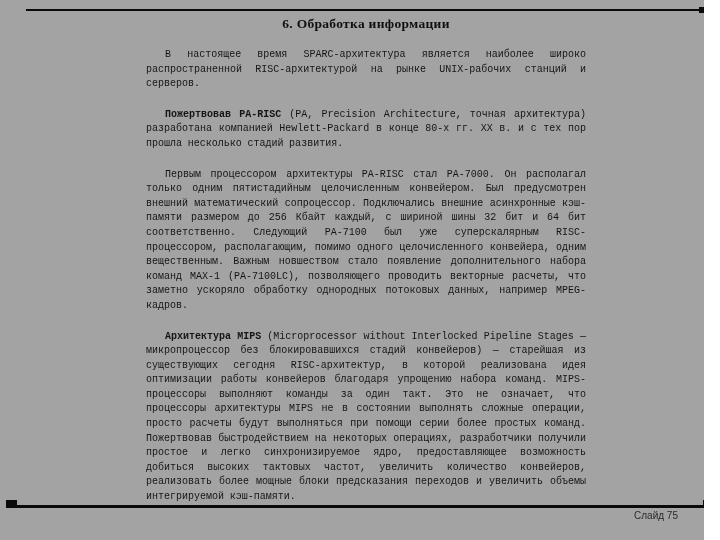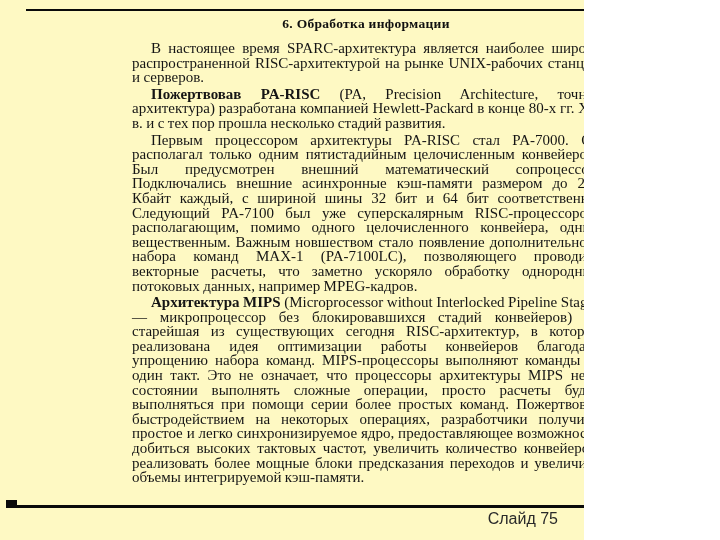--- a/index.html
+++ b/index.html
@@ -3,23 +3,23 @@
   <meta charset="utf-8">
   <style>
     html, body {
       margin: 0;
       padding: 0;
       background: #ffffff;
       font-family: "Liberation Serif", "DejaVu Serif", serif;
     }
     .slide {
       position: relative;
-      width: 584px;
+      width: 704px;
       height: 540px;
-      background: #fef9c3;
+      background: #a3a3a3;
       overflow: hidden;
     }
     
     .edge-top {
       position: absolute;
       left: 26px; top: 9px;
       width: 682px; height: 2px;
       background: #0a0a0a;
     }
     .edge-top-right-blob {
@@ -55,38 +55,39 @@
     }
     .doc-title {
       text-align: center;
       font-weight: bold;
       font-size: 13.5px;
       letter-spacing: 0.3px;
       margin: 0 0 9px 0;
       color: #101010;
     }
     .doc-para {
-      margin: 2px;
-      font-size: 15px;
+      margin: 16px;
+      font-size: 10px;
       line-height: 14.6px;
       text-align: justify;
       text-indent: 19px;
       hyphens: auto;
       -webkit-hyphens: auto;
       word-spacing: -0.3px;
       color: #151515;
+      font-family: Liberation Mono, monospace;
     }
     .doc-para .lead {
       font-weight: bold;
     }
     .slide-number {
       position: absolute;
       right: 26px; top: 510px;
       font-family: "Liberation Sans", "DejaVu Sans", sans-serif;
-      font-size: 16px;
+      font-size: 10px;
       color: #2a2a2a;
     }
   </style>
 </head>
 <body>
 
 <div class="slide">
 
   <div class="edge-top"></div>
   <div class="edge-top-right-blob"></div>

